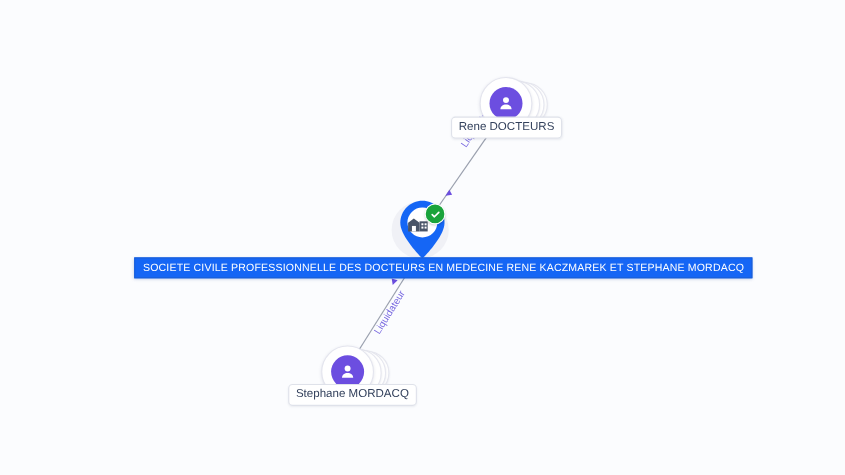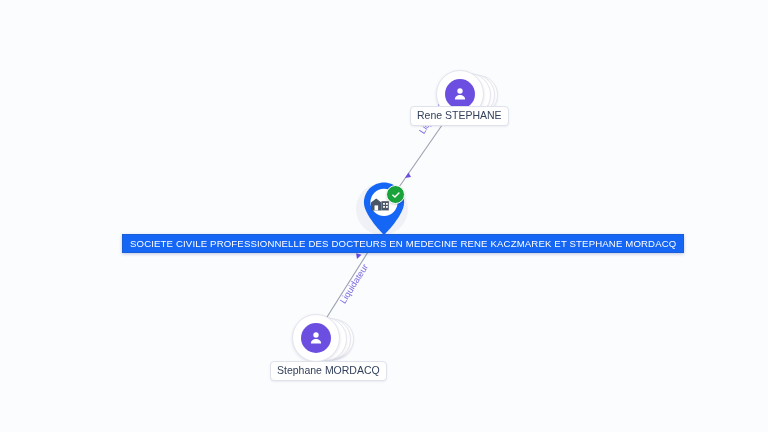--- a/index.html
+++ b/index.html
@@ -171,21 +171,21 @@
     <div class="stack-circle stack-c1"></div>
     <div class="avatar-ring">
       <div class="avatar-circle">
         <svg width="18" height="18" viewBox="0 0 24 24" fill="#ffffff">
           <circle cx="12" cy="8" r="3.6"></circle>
           <path d="M5.2 19.2c0-3.7 3.1-5.8 6.8-5.8s6.8 2.1 6.8 5.8z"></path>
         </svg>
       </div>
     </div>
   </div>
-  <div class="name-label" style="left:410px; top:106px;">Rene STEPHANE</div>
+  <div class="name-label" style="left:410px; top:106px;">Rene DOCTEURS</div>
 
   <div class="node company-node" style="left:356px; top:181px;">
     <div class="pin-halo"></div>
     <svg class="pin" viewBox="0 0 44 56" xmlns="http://www.w3.org/2000/svg">
       <path d="M22 1.5 C10.9 1.5 1.9 10.4 1.9 21.5 C1.9 34.5 22 54 22 54 C22 54 42.1 34.5 42.1 21.5 C42.1 10.4 33.1 1.5 22 1.5 Z" fill="#1566f5"></path>
       <circle cx="22" cy="21.3" r="13.6" fill="#ffffff"></circle>
     </svg>
     <svg style="position:absolute; left:14px; top:13px;" width="20" height="18" viewBox="0 0 20 18">
       <path d="M1 16.4 V8.6 L6.2 4.6 L11.4 8.6 V16.4 Z" fill="#4a5568"></path>
       <rect x="11.4" y="7.2" width="7.4" height="9.2" fill="#4a5568"></rect>
@@ -210,15 +210,15 @@
     <div class="stack-circle stack-c1"></div>
     <div class="avatar-ring">
       <div class="avatar-circle">
         <svg width="18" height="18" viewBox="0 0 24 24" fill="#ffffff">
           <circle cx="12" cy="8" r="3.6"></circle>
           <path d="M5.2 19.2c0-3.7 3.1-5.8 6.8-5.8s6.8 2.1 6.8 5.8z"></path>
         </svg>
       </div>
     </div>
   </div>
-  <div class="name-label" style="left:262px; top:361px;margin-left:8px;">Stephane MORDACQ</div>
+  <div class="name-label" style="left:262px; top:349px;">Stephane MORDACQ</div>
 
 </div>
 
 </body></html>

